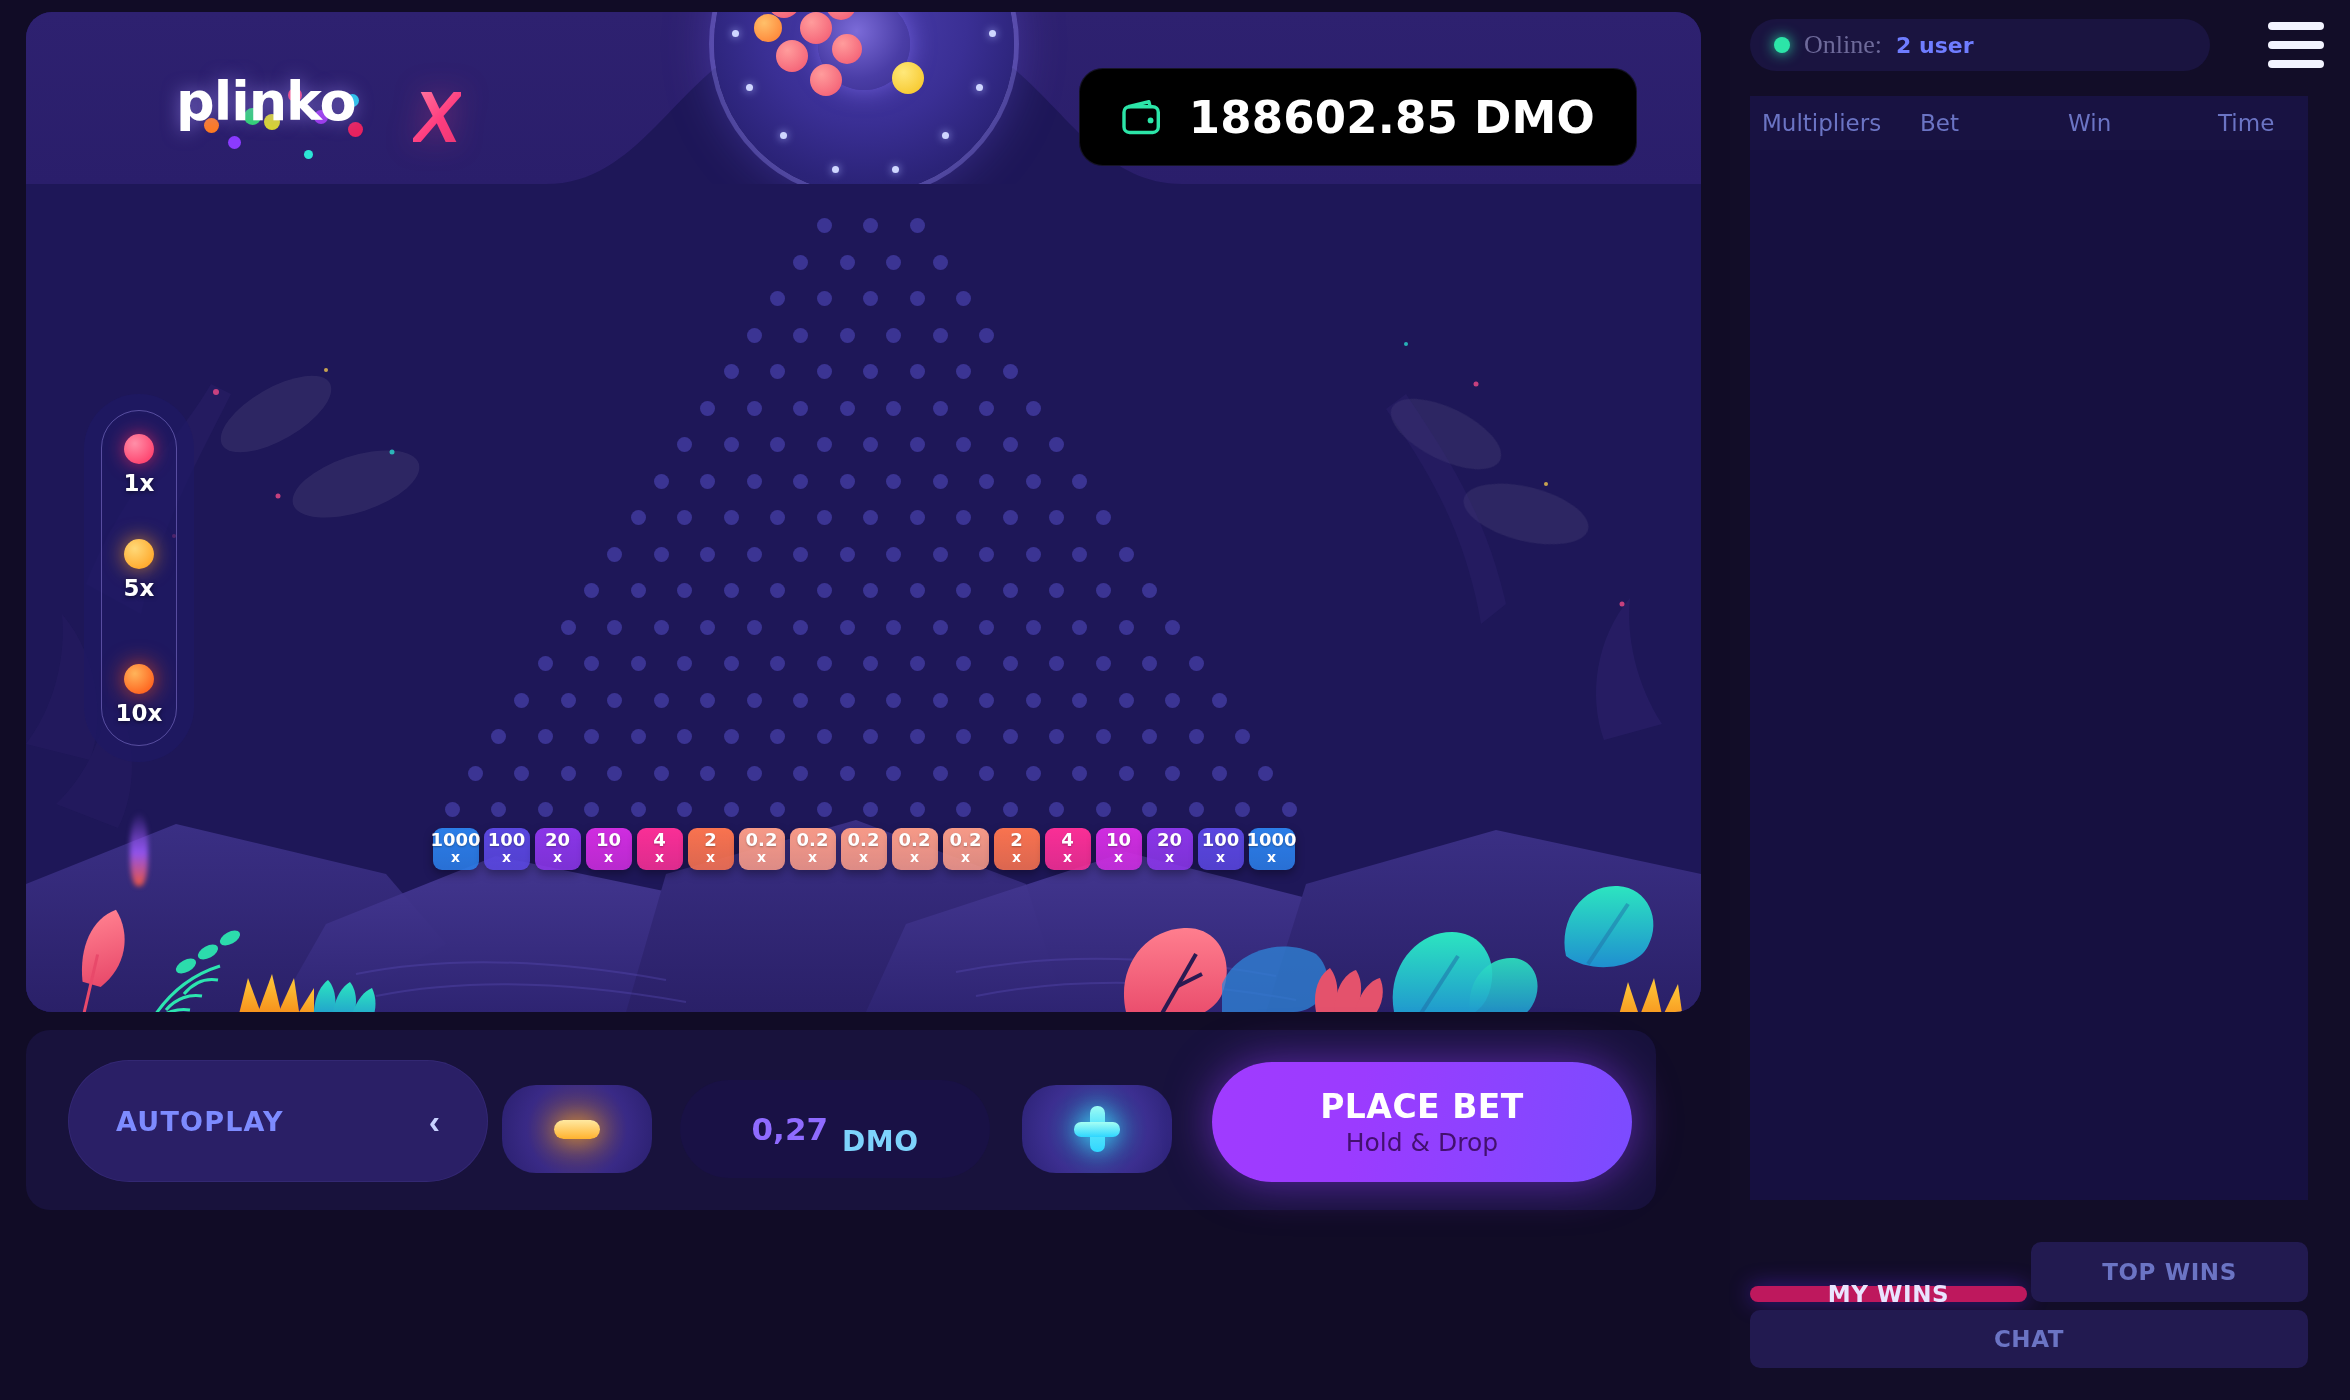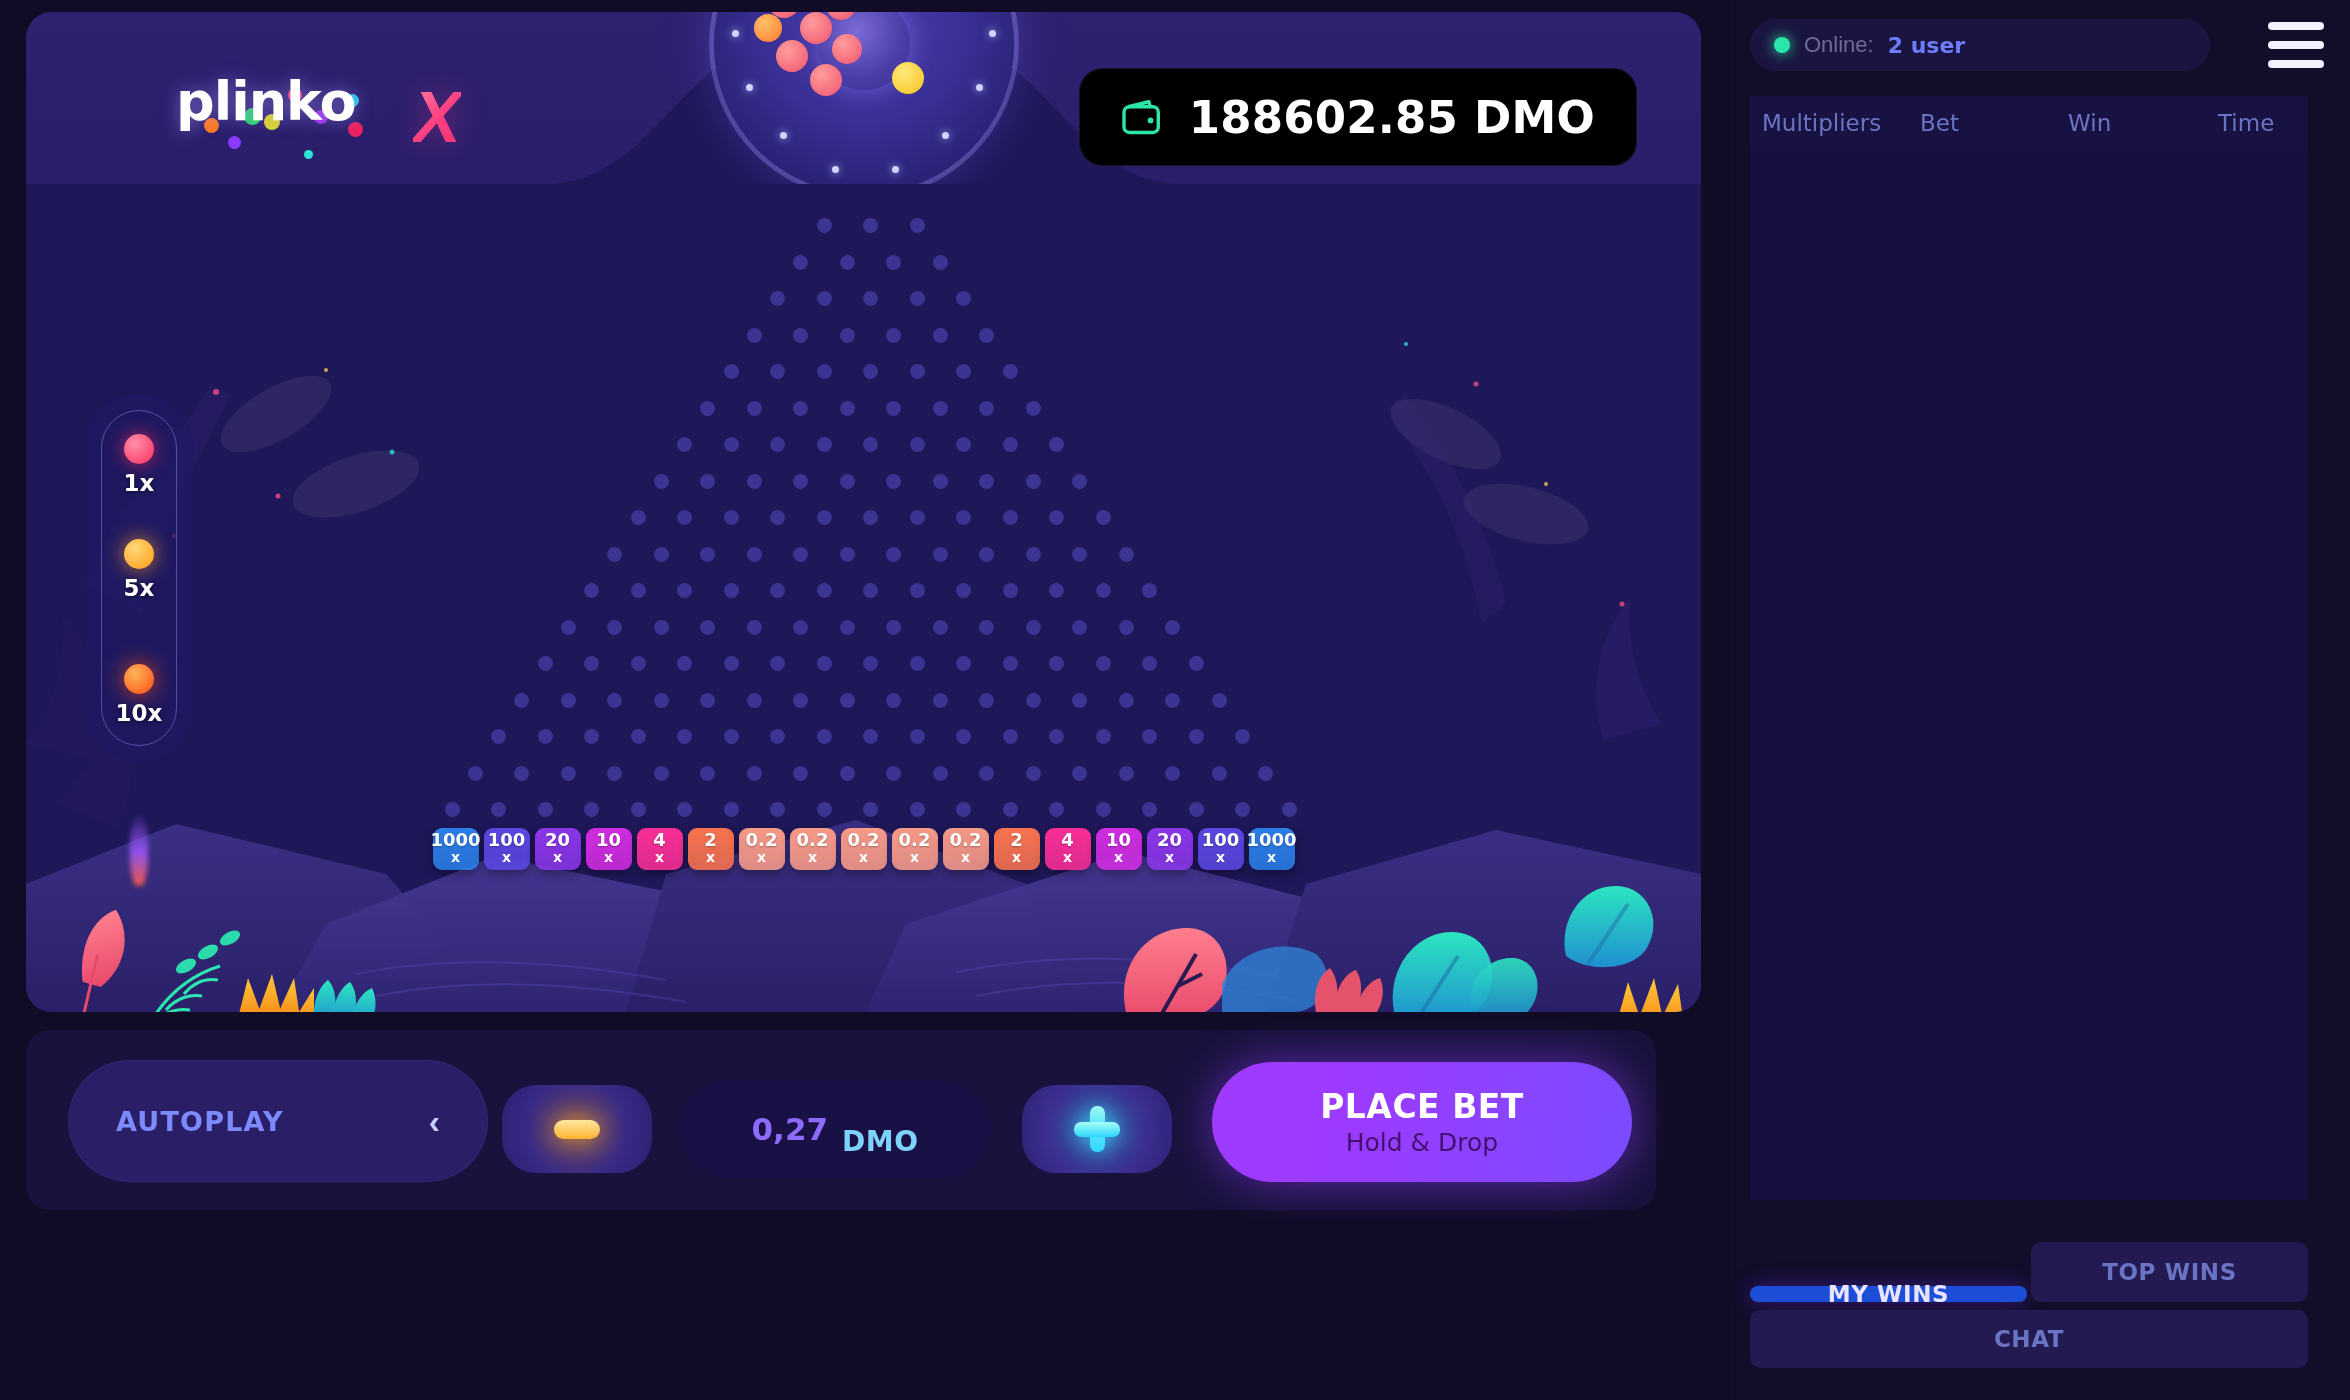--- a/index.html
+++ b/index.html
@@ -202,21 +202,21 @@
   #place-bet-sub{ font-size:25px; font-weight:400; color:#43106f; font-family:"DejaVu Sans", sans-serif;}
 
   
   #side-panel{ position:absolute; left:1730px; top:0; width:620px; height:1380px; background:#120d28; }
   #online-pill{
     position:absolute; left:20px; top:19px; width:460px; height:52px;
     border-radius:26px; background:#1a1440;
     display:flex; align-items:center; gap:14px; padding-left:24px;
   }
   .online-dot{ width:16px; height:16px; border-radius:50%; background:#2ce5a8; box-shadow:0 0 14px #2ce5a8; }
-  #online-label{ font-size:22px; color:#6e6a9a; font-family:Liberation Sans, sans-serif;}
+  #online-label{ font-size:26px; color:#6e6a9a; font-family:Liberation Serif, serif;}
   #online-count{ font-size:22px; color:#6f7dff; font-weight:600; font-family:"DejaVu Sans", sans-serif;}
 
   #hamburger{ position:absolute; right:26px; top:22px; width:56px; height:46px; display:flex; flex-direction:column; justify-content:space-between; }
   #hamburger span{ display:block; height:8px; border-radius:4px; background:#f2f3ff; }
 
   #table-head{
     position:absolute; left:20px; top:96px; width:558px; height:54px;
     display:flex; align-items:center; background:#181242;
   }
   .th{ font-size:23px; color:#6b74c4; font-family:"DejaVu Sans", sans-serif;}
@@ -225,21 +225,21 @@
   .th-win{ width:150px; }
   .th-time{ width:90px; }
 
   #table-body{ position:absolute; left:20px; top:150px; width:558px; height:1050px; background:#161040; }
 
   #tab-row{ position:absolute; left:20px; bottom:78px; width:558px; height:60px; display:flex; gap:4px; }
   .tab-btn{
     flex:1; border-radius:10px; display:flex; align-items:center; justify-content:center;
     font-size:23px; font-weight:800; letter-spacing:.6px; font-family:"DejaVu Sans", sans-serif;
   }
-  .tab-active{ background:#1d4ed8; color:#e9e4ff; box-shadow:0 0 22px rgba(107,45,255,.45);margin-top:44px; }
+  .tab-active{ background:#be185d; color:#e9e4ff; box-shadow:0 0 22px rgba(107,45,255,.45);margin-top:44px; }
   .tab-idle{ background:#221a50; color:#6b74c4; }
   #chat-btn{
     position:absolute; left:20px; bottom:12px; width:558px; height:58px; border-radius:10px;
     background:#221a50; color:#6b74c4; display:flex; align-items:center; justify-content:center;
     font-size:23px; font-weight:800; letter-spacing:.6px; font-family:"DejaVu Sans", sans-serif;
   }
 </style>
 </head>
 <body>
 

